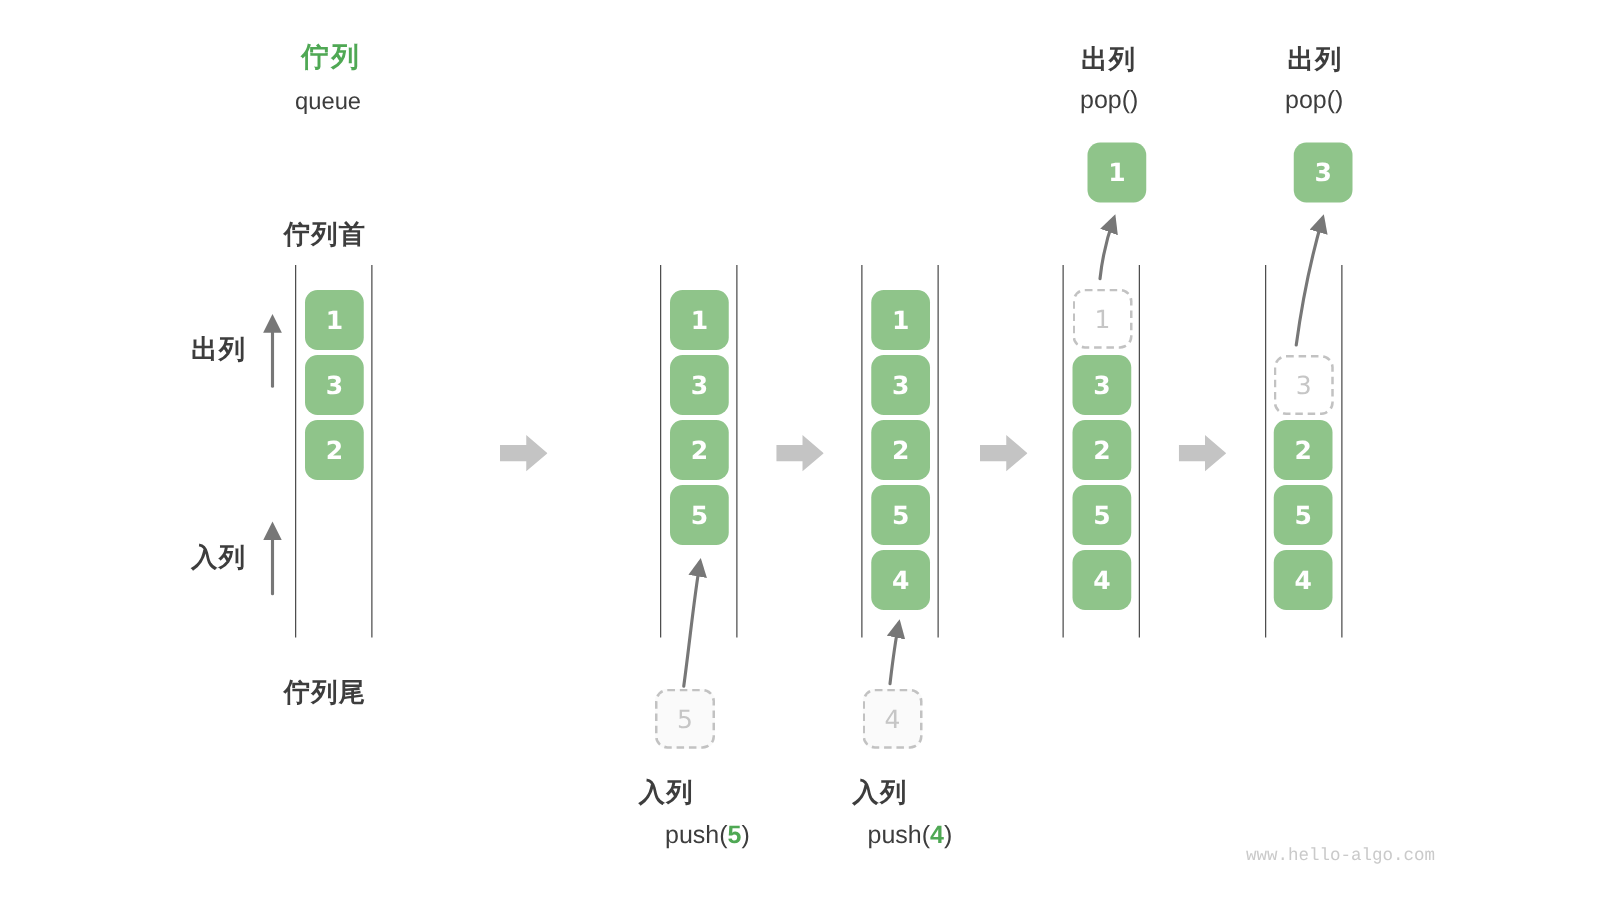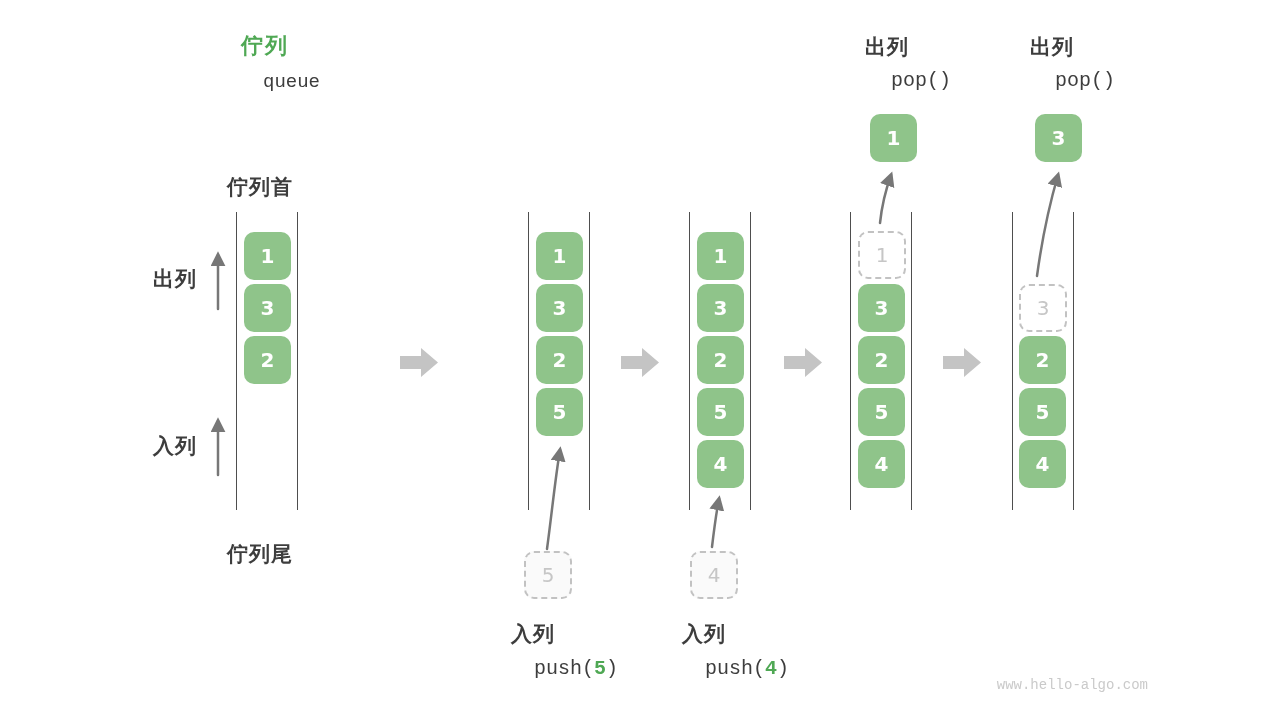--- a/index.html
+++ b/index.html
@@ -16,21 +16,21 @@
     --watermark-gray:#CACACA;
   }
   *{margin:0;padding:0;box-sizing:border-box;}
   body{background:#fff;}
   .canvas{
     position:relative;width:1184px;height:720px;background:#FFFFFF;overflow:hidden;
     font-family:"DejaVu Sans",sans-serif;
   }
   .zh{position:absolute;font-weight:700;font-size:21px;color:var(--text-dark);letter-spacing:1px;white-space:nowrap;}
   .title-zh{position:absolute;font-weight:700;font-size:22px;color:var(--accent-green);letter-spacing:2px;}
-  .code{position:absolute;font-family:Liberation Mono, monospace;font-size:20px;font-weight:500;color:var(--text-dark);white-space:nowrap;margin-left:27px;}
+  .code{position:absolute;font-family:Liberation Sans, sans-serif;font-size:20px;font-weight:500;color:var(--text-dark);white-space:nowrap;}
   .code .arg{color:var(--accent-green);font-weight:700;}
   .walls{position:absolute;top:212px;height:298px;width:62px;border-left:1.5px solid var(--wall-gray);border-right:1.5px solid var(--wall-gray);}
   .cell{
     position:absolute;width:47px;height:48px;border-radius:10px;background:var(--box-green);
     color:var(--cell-text);font-size:20px;font-weight:700;display:flex;align-items:center;justify-content:center;
   }
   .cell-dashed{
     position:absolute;width:48px;height:48px;border-radius:10px;background:var(--dashed-fill);
     border:2px dashed var(--dashed-border-gray);color:var(--dashed-text-gray);
     font-size:20px;font-weight:400;display:flex;align-items:center;justify-content:center;
@@ -63,30 +63,30 @@
   <div class="cell" style="left:244px;top:232px;">1</div>
   <div class="cell" style="left:244px;top:284px;">3</div>
   <div class="cell" style="left:244px;top:336px;">2</div>
 
   <div class="cell" style="left:536px;top:232px;">1</div>
   <div class="cell" style="left:536px;top:284px;">3</div>
   <div class="cell" style="left:536px;top:336px;">2</div>
   <div class="cell" style="left:536px;top:388px;">5</div>
   <div class="cell-dashed" style="left:524px;top:551px;">5</div>
   <div class="zh" style="left:511px;top:620px;">入列</div>
-  <div class="code" style="left:507px;top:657px;"><span>push(</span><span class="arg">5</span><span>)</span></div>
+  <div class="code" style="left:532px;top:657px;"><span>push(</span><span class="arg">5</span><span>)</span></div>
 
   <div class="cell" style="left:697px;top:232px;">1</div>
   <div class="cell" style="left:697px;top:284px;">3</div>
   <div class="cell" style="left:697px;top:336px;">2</div>
   <div class="cell" style="left:697px;top:388px;">5</div>
   <div class="cell" style="left:697px;top:440px;">4</div>
   <div class="cell-dashed" style="left:690px;top:551px;">4</div>
   <div class="zh" style="left:682px;top:620px;">入列</div>
-  <div class="code" style="left:678px;top:657px;"><span>push(</span><span class="arg">4</span><span>)</span></div>
+  <div class="code" style="left:694px;top:657px;"><span>push(</span><span class="arg">4</span><span>)</span></div>
 
   <div class="zh" style="left:865px;top:33px;">出列</div>
   <div class="code" style="left:864px;top:69px;">pop()</div>
   <div class="cell" style="left:870px;top:114px;">1</div>
   <div class="cell-dashed" style="left:858px;top:231px;background:#FFFFFF;">1</div>
   <div class="cell" style="left:858px;top:284px;">3</div>
   <div class="cell" style="left:858px;top:336px;">2</div>
   <div class="cell" style="left:858px;top:388px;">5</div>
   <div class="cell" style="left:858px;top:440px;">4</div>
 

